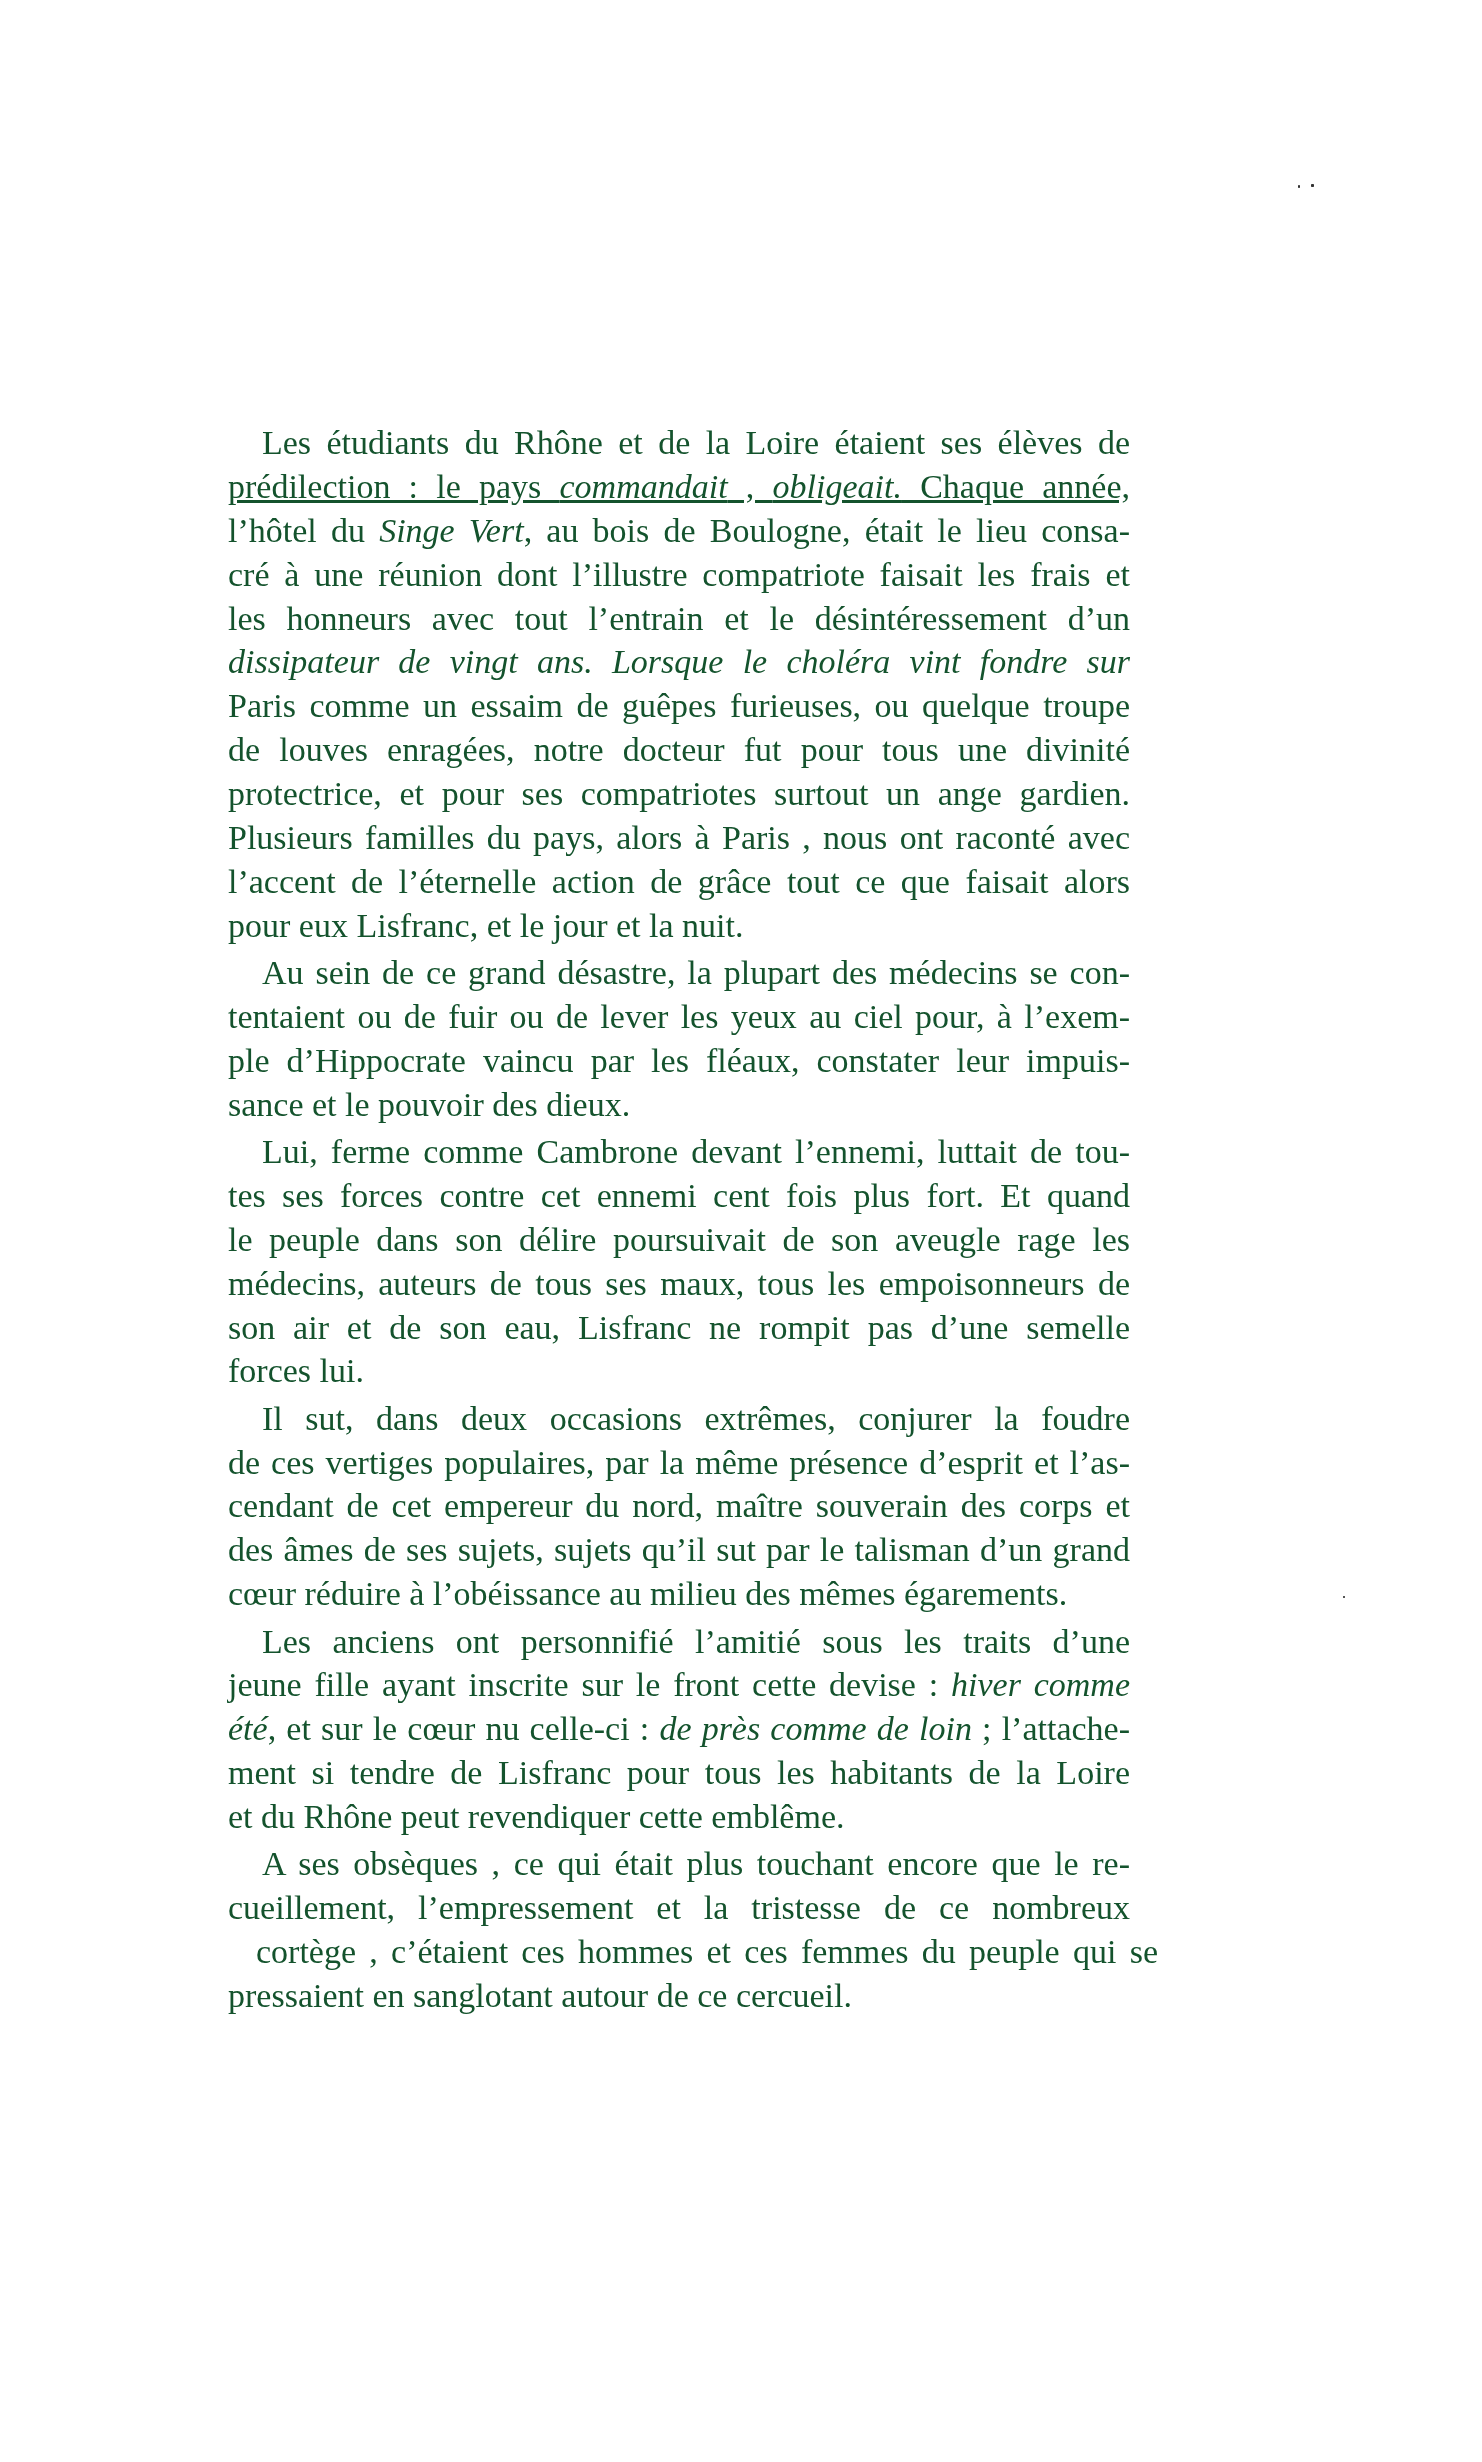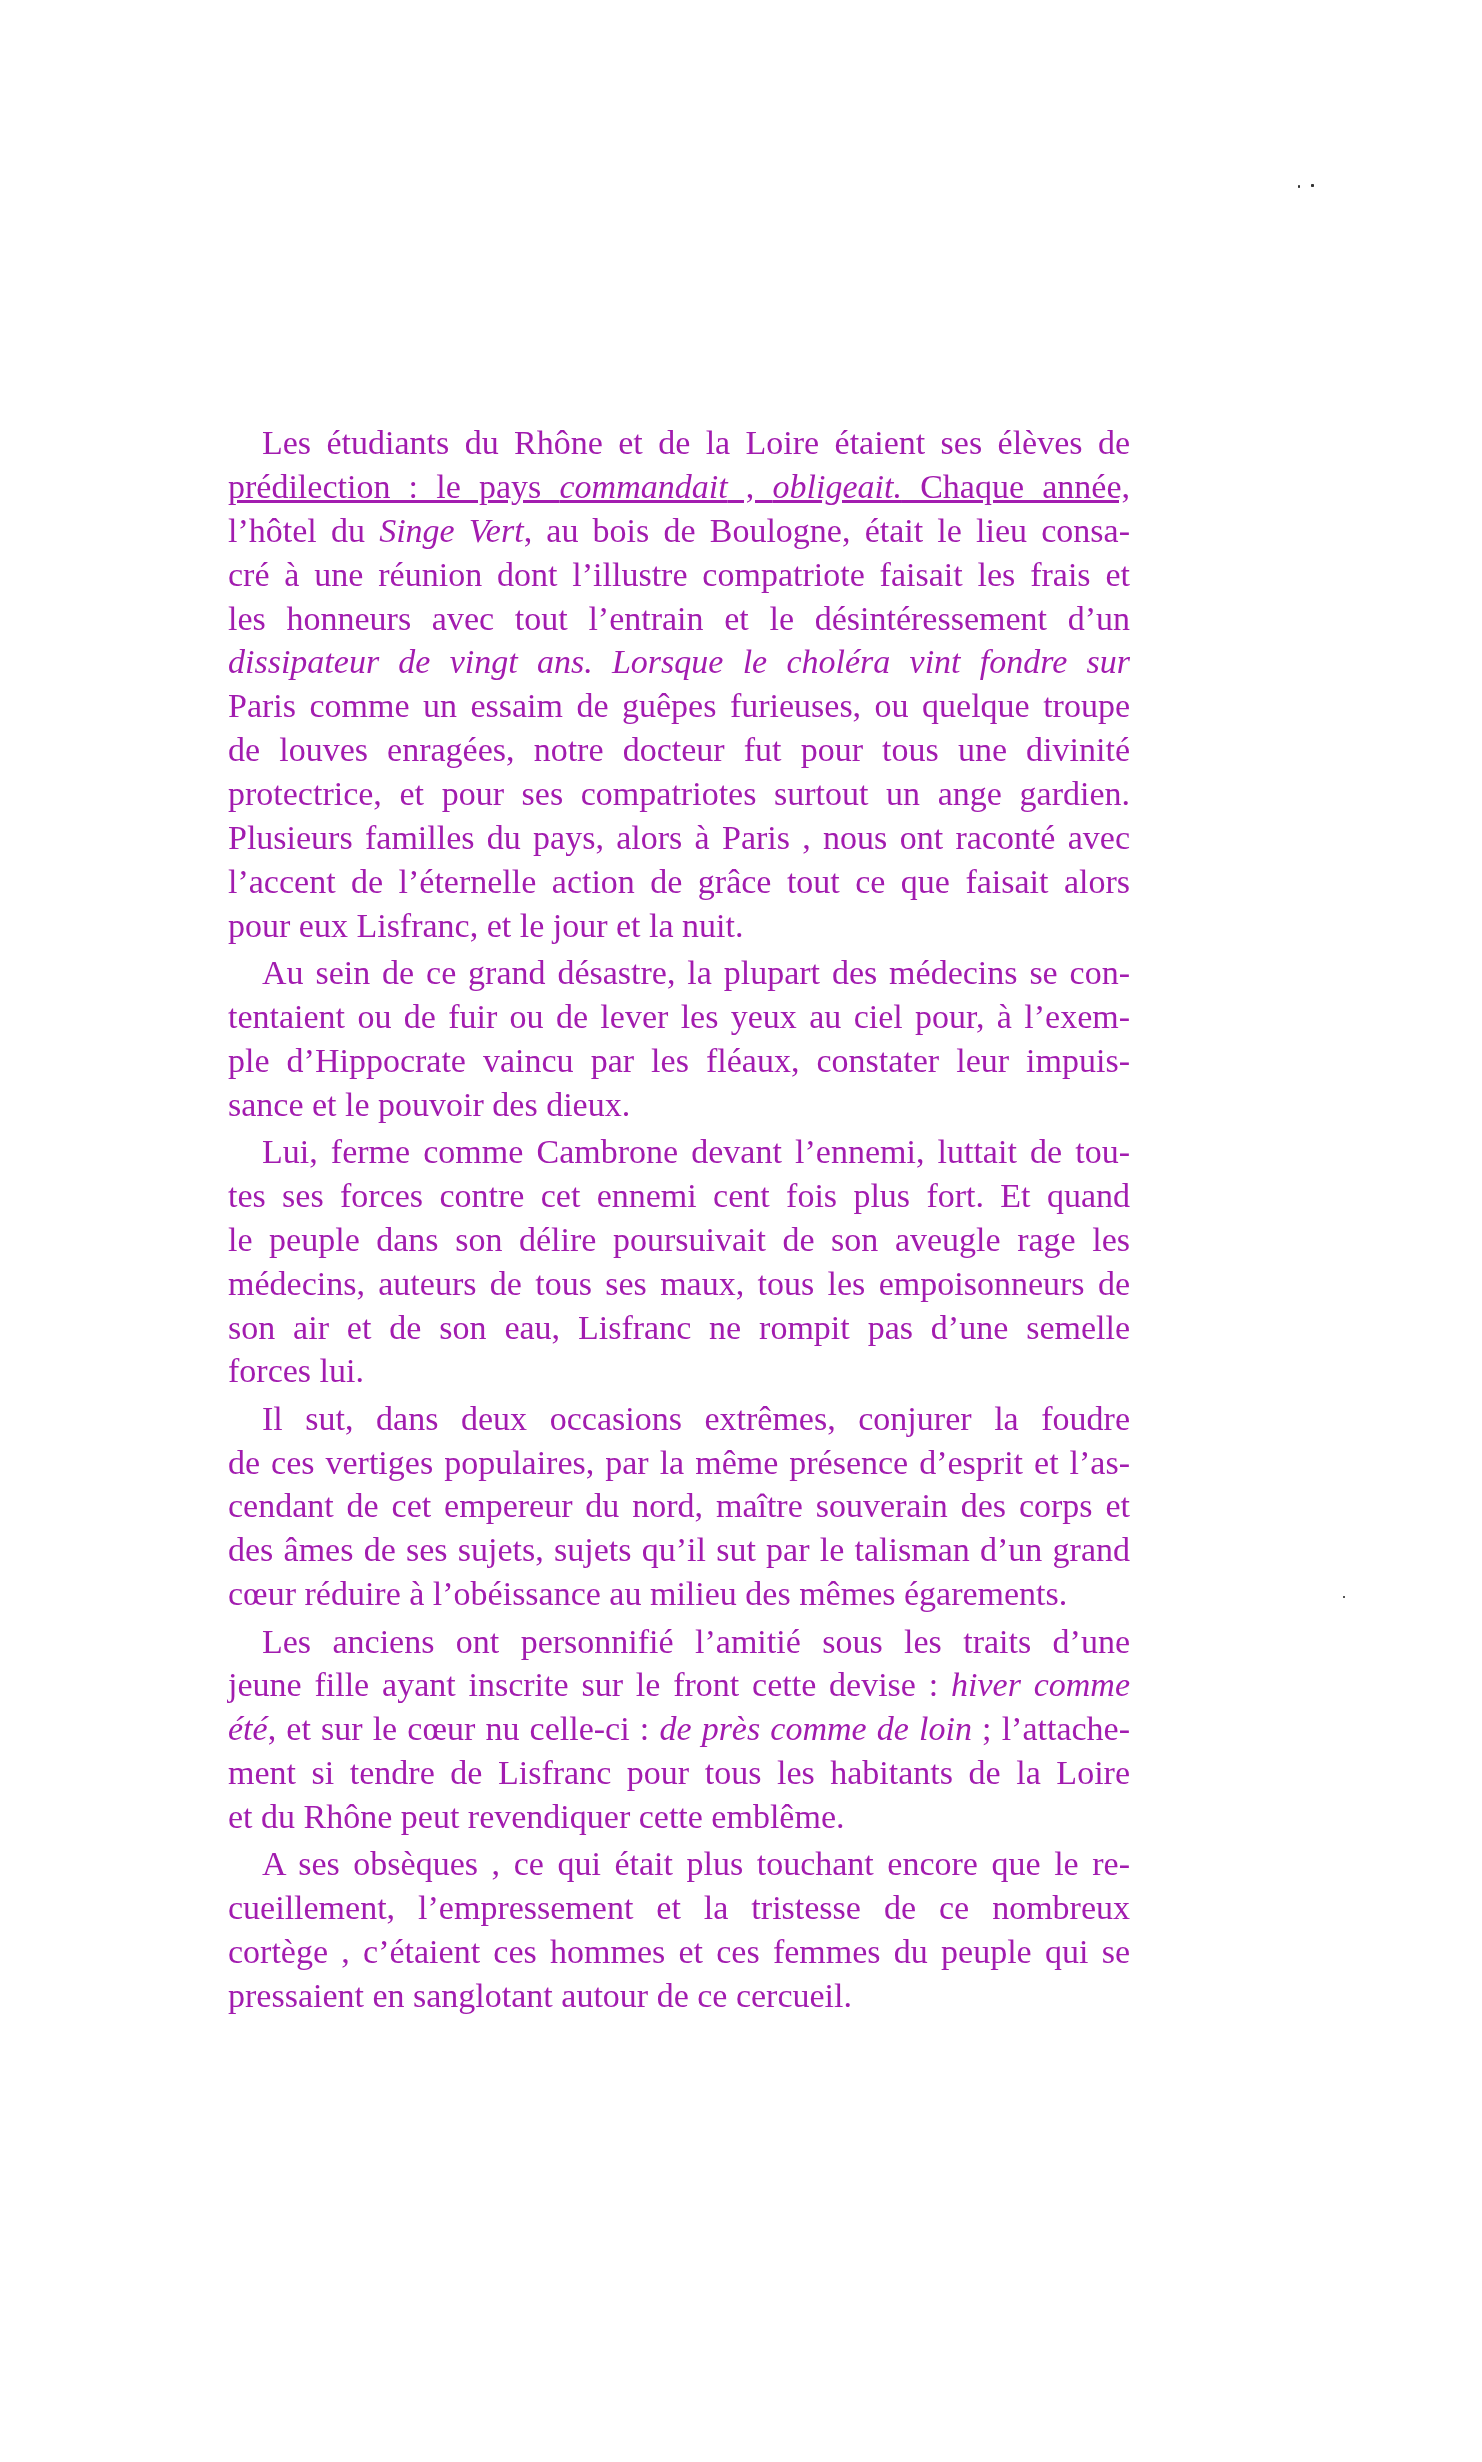--- a/index.html
+++ b/index.html
@@ -4,21 +4,21 @@
 <style>
   html, body { margin: 0; padding: 0; background: #ffffff; }
   body { width: 1482px; height: 2462px; position: relative; overflow: hidden; }
   .page { position: absolute; left: 0; top: 0; width: 1482px; height: 2462px; background: #ffffff; }
   .running-head { position: absolute; top: 363px; left: 228px; width: 904px; height: 42px;
     font-family: "Liberation Serif", "DejaVu Serif", serif; color: #111; }
   .rh-title { position: absolute; left: 317px; top: 3.4px; font-size: 22.7px; letter-spacing: 1.7px; font-weight: bold; }
   .rh-num { position: absolute; right: 0; top: 0; font-size: 32px; }
   .line { position: absolute; left: 228px; width: 902px; height: 40px;
     font-family: "Liberation Serif", "DejaVu Serif", serif; font-size: 34px; line-height: 40px;
-    color: #a21caf; white-space: nowrap; text-align: justify; text-align-last: justify;
+    color: #14532d; white-space: nowrap; text-align: justify; text-align-last: justify;
     transform-origin: left center; }
   .line.last { text-align-last: left; }
   .line.indent { text-indent: 34px; }
   .line i { font-style: italic; }
   .speck { position: absolute; background: #333; border-radius: 0.8px; }
 </style>
 </head>
 <body>
 
 <div class="page">
@@ -50,21 +50,21 @@
       <div class="line" style="top: 1486px; white-space: normal; overflow: visible;"><span>cendant de cet empereur du nord, maître souverain des corps et</span></div>
       <div class="line" style="top: 1530px; white-space: normal; overflow: visible;"><span>des âmes de ses sujets, sujets qu’il sut par le talisman d’un grand</span></div>
       <div class="line last" style="top: 1574px; white-space: normal; overflow: visible;"><span>cœur réduire à l’obéissance au milieu des mêmes égarements.</span></div>
       <div class="line indent" style="top: 1622px; white-space: normal; overflow: visible;"><span>Les anciens ont personnifié l’amitié sous les traits d’une</span></div>
       <div class="line" style="top: 1665px; white-space: normal; overflow: visible;"><span>jeune fille ayant inscrite sur le front cette devise : </span><i>hiver comme</i></div>
       <div class="line" style="top: 1709px; white-space: normal; overflow: visible;"><i>été</i><span>, et sur le cœur nu celle-ci : </span><i>de près comme de loin</i><span> ; l’attache-</span></div>
       <div class="line" style="top: 1753px; white-space: normal; overflow: visible;"><span>ment si tendre de Lisfranc pour tous les habitants de la Loire</span></div>
       <div class="line last" style="top: 1797px; white-space: normal; overflow: visible;"><span>et du Rhône peut revendiquer cette emblême.</span></div>
       <div class="line indent" style="top: 1844px; white-space: normal; overflow: visible;"><span>A ses obsèques , ce qui était plus touchant encore que le re-</span></div>
       <div class="line" style="top: 1888px; white-space: normal; overflow: visible;"><span>cueillement, l’empressement et la tristesse de ce nombreux</span></div>
-      <div class="line" style="top: 1932px; white-space: normal; overflow: visible;"><span>cortège , c’étaient ces hommes et ces femmes du peuple qui se</span></div>
+      <div class="line" style="top: 1932px; white-space: normal; overflow: visible; margin-left: 28px;"><span>cortège , c’étaient ces hommes et ces femmes du peuple qui se</span></div>
       <div class="line last" style="top: 1976px; white-space: normal; overflow: visible;"><span>pressaient en sanglotant autour de ce cercueil.</span></div>
     </div>
 
   <div class="speck" style="left:1298px;top:185px;width:1.7px;height:2.5px;"></div>
   <div class="speck" style="left:1311px;top:184px;width:2.5px;height:2.5px;"></div>
   <div class="speck" style="left:1343px;top:1596px;width:1.7px;height:1.7px;"></div>
 </div>
 
 
 </body></html>

